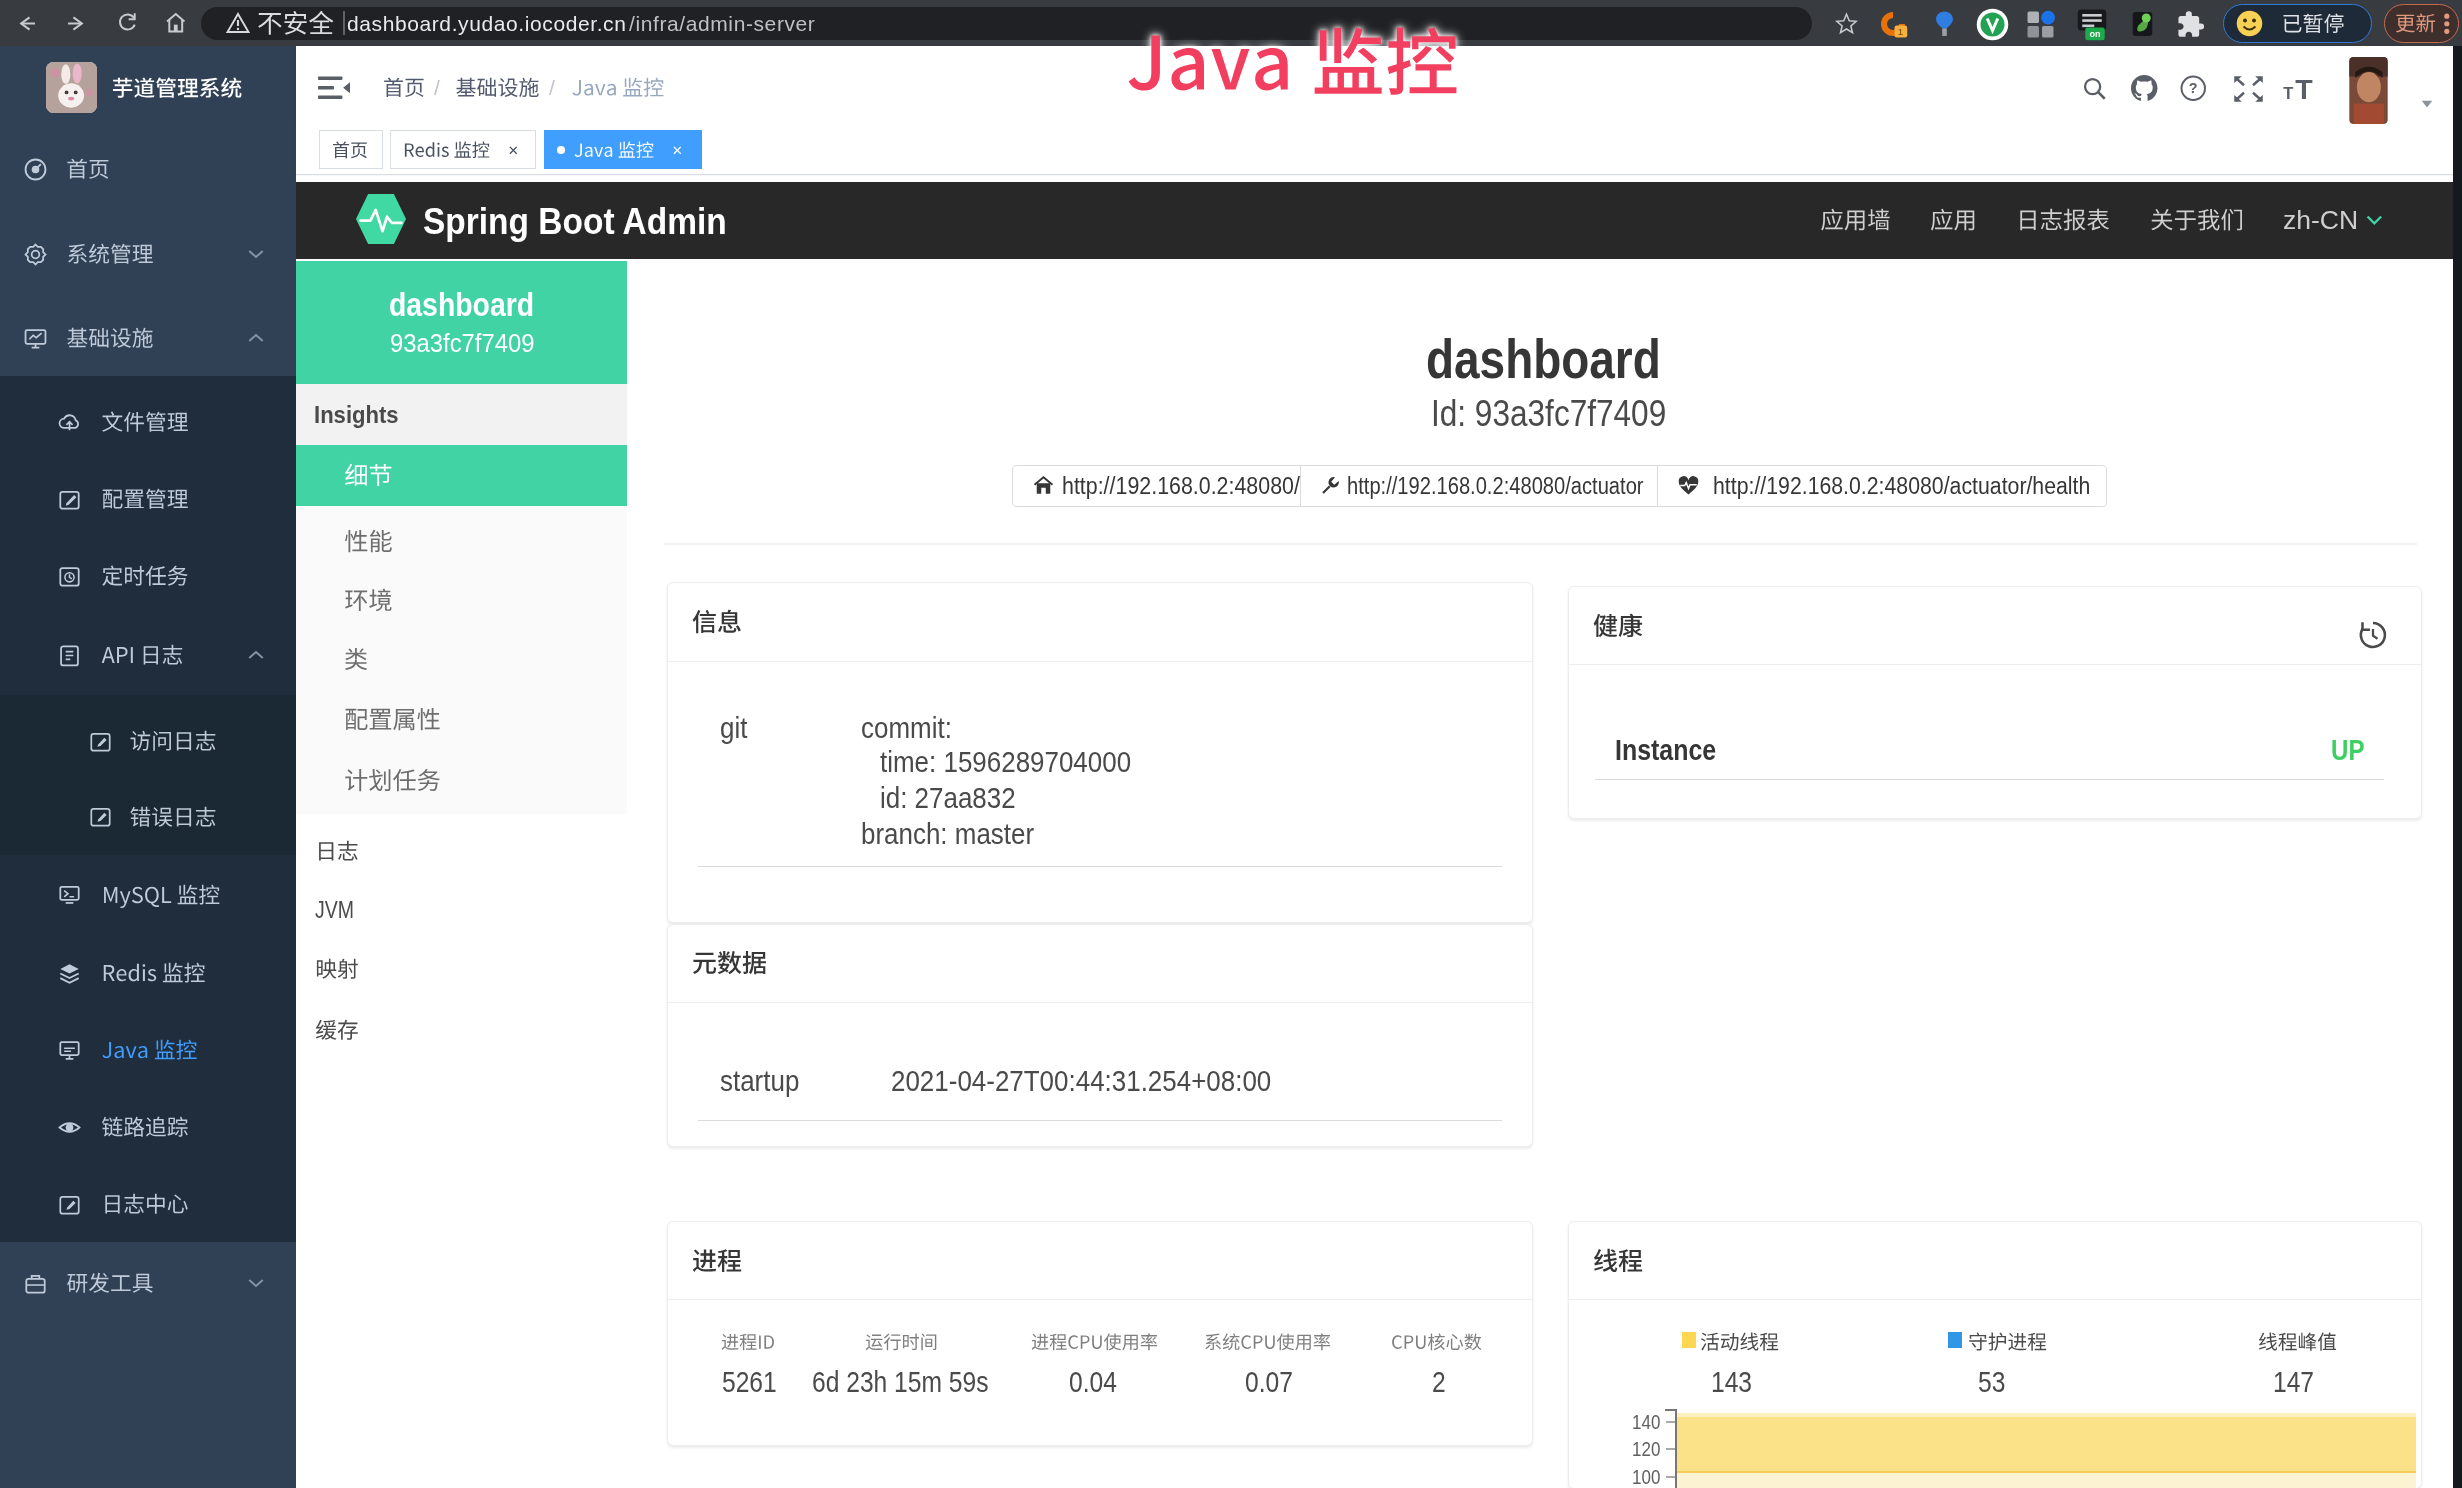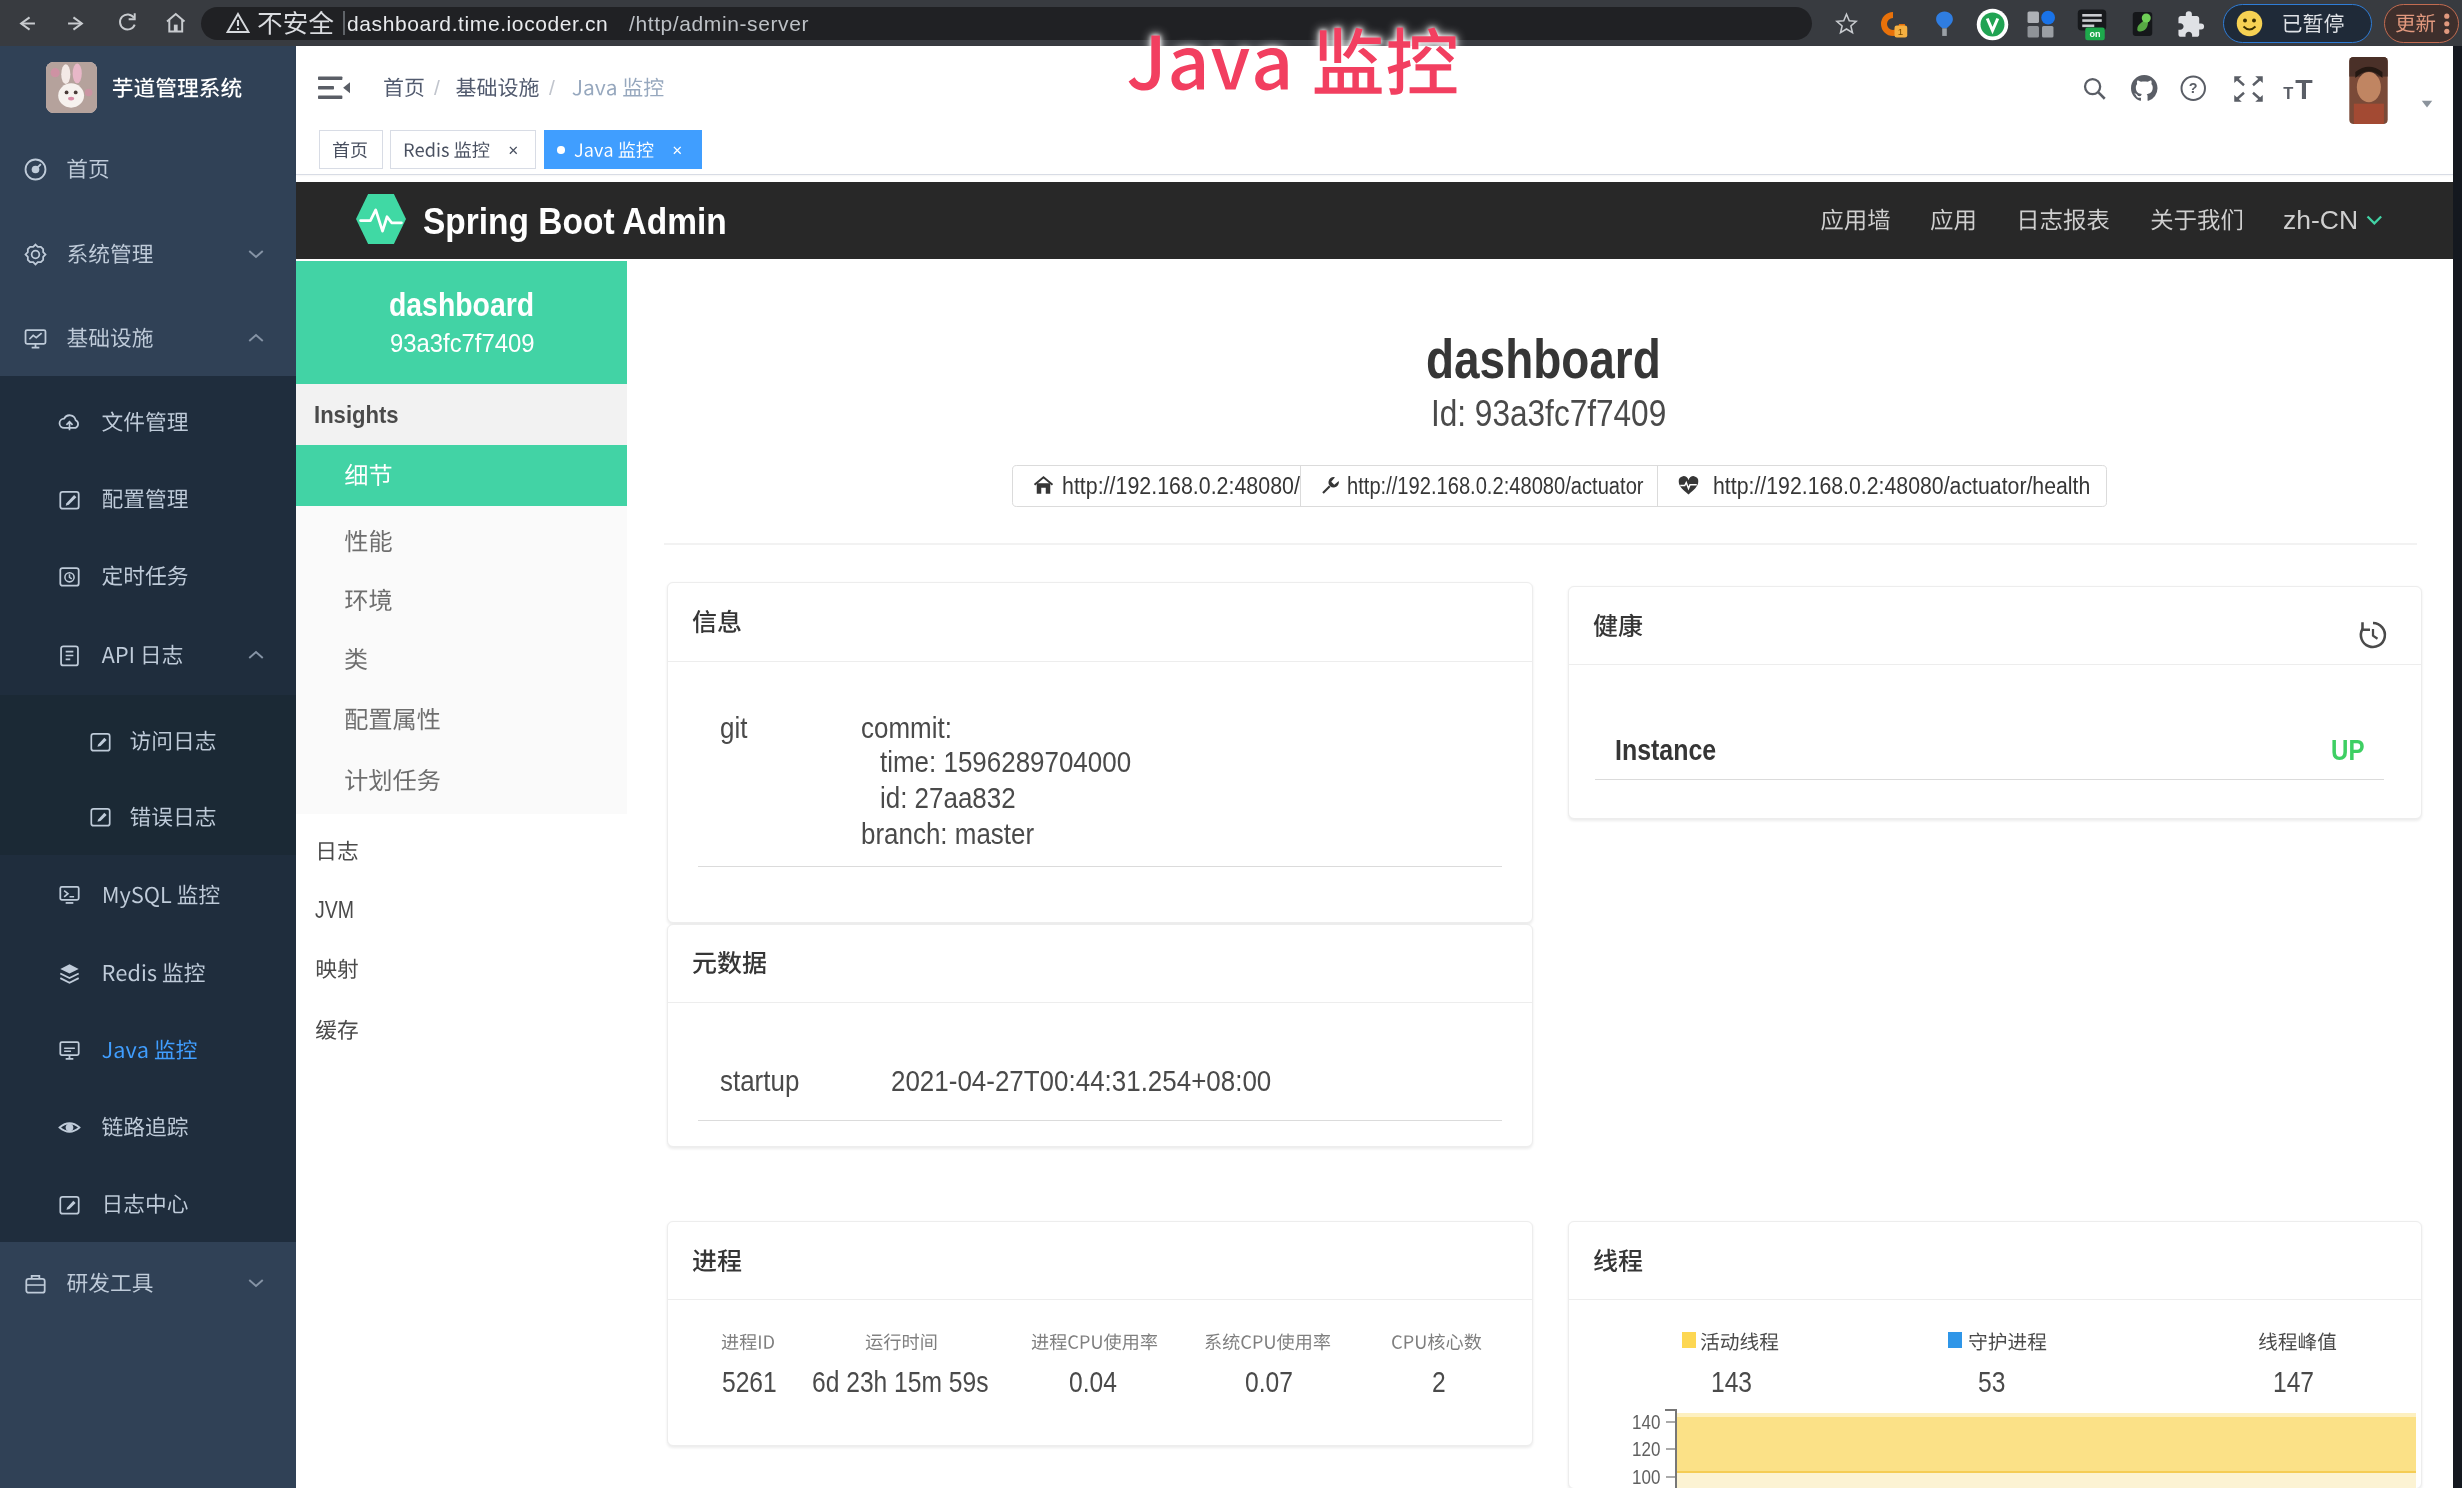--- a/index.html
+++ b/index.html
@@ -33,22 +33,22 @@
 <div style="position:absolute;left:257px;top:9.3px;">
     <svg class="ct" width="77" height="32" viewBox="0 0 102.0 42.2" style="overflow:visible">
       <g fill="#dadce0" transform="translate(0,31.3) scale(0.034000,-0.034000)">
         <use href="#q0" x="0"></use>
         <use href="#q1" x="1000"></use>
         <use href="#q2" x="2000"></use>
       </g>
     </svg>
   </div>
 <div style="position:absolute;left:343px;top:11.4px;width:1.5px;height:24px;background:#5f6368"></div>
-<div style="position:absolute;left:347px;top:10.8px;font-size:21px;color:#e8eaed;font-weight:400;white-space:pre;line-height:25.5px;letter-spacing:0.6px;">dashboard.time.iocoder.cn</div>
-<div style="position:absolute;left:629px;top:10.8px;font-size:21px;color:#bdc1c6;font-weight:400;white-space:pre;line-height:25.5px;letter-spacing:0.6px;">/http/admin-server</div>
+<div style="position:absolute;left:347px;top:10.8px;font-size:21px;color:#e8eaed;font-weight:400;white-space:pre;line-height:25.5px;letter-spacing:0.6px;">dashboard.yudao.iocoder.cn</div>
+<div style="position:absolute;left:629px;top:10.8px;font-size:21px;color:#bdc1c6;font-weight:400;white-space:pre;line-height:25.5px;letter-spacing:0.6px;">/infra/admin-server</div>
 <div style="position:absolute;left:1835px;top:12px;width:23px;height:23px"><svg width="23" height="23" viewBox="0 0 30 30">
       <path d="M15 3 L18.6 11.5 L27.6 12.2 L20.7 18.2 L22.8 27 L15 22.2 L7.2 27 L9.3 18.2 L2.4 12.2 L11.4 11.5 Z" stroke="#c8cbcf" stroke-width="2" fill="none"></path>
     </svg></div>
 <div style="position:absolute;left:1878px;top:9px;width:30px;height:30px"><svg width="30" height="30" viewBox="0 0 40 40">
       <path d="M20 4 A16 16 0 1 0 36 20 L28 20 A8 8 0 1 1 20 12 Z" fill="#e8710a"></path>
       <rect x="22" y="22" width="17" height="16" rx="3" fill="#f5b041"></rect>
       <text x="30" y="35" font-size="13" fill="#7a4a00" text-anchor="middle" font-family="Liberation Sans">1</text>
     </svg></div>
 <div style="position:absolute;left:1933px;top:10px;width:23px;height:29px"><svg width="23" height="29" viewBox="0 0 30 38">
       <path d="M15 2 C22 2 26 7 26 12 C26 18 20 21 18 24 L12 24 C10 21 4 18 4 12 C4 7 8 2 15 2Z" fill="#2f7de1"></path>

